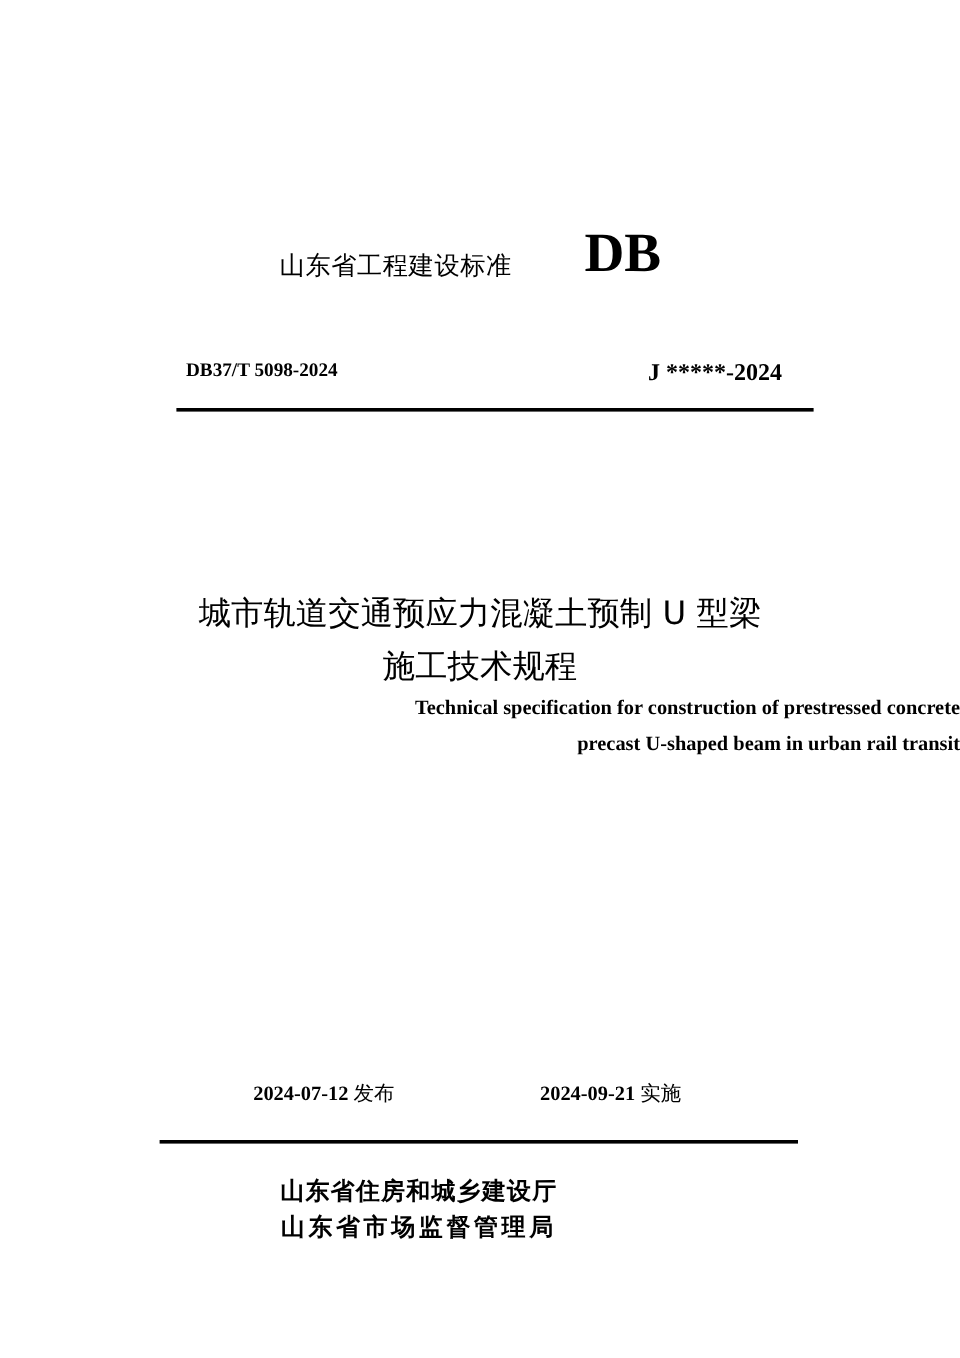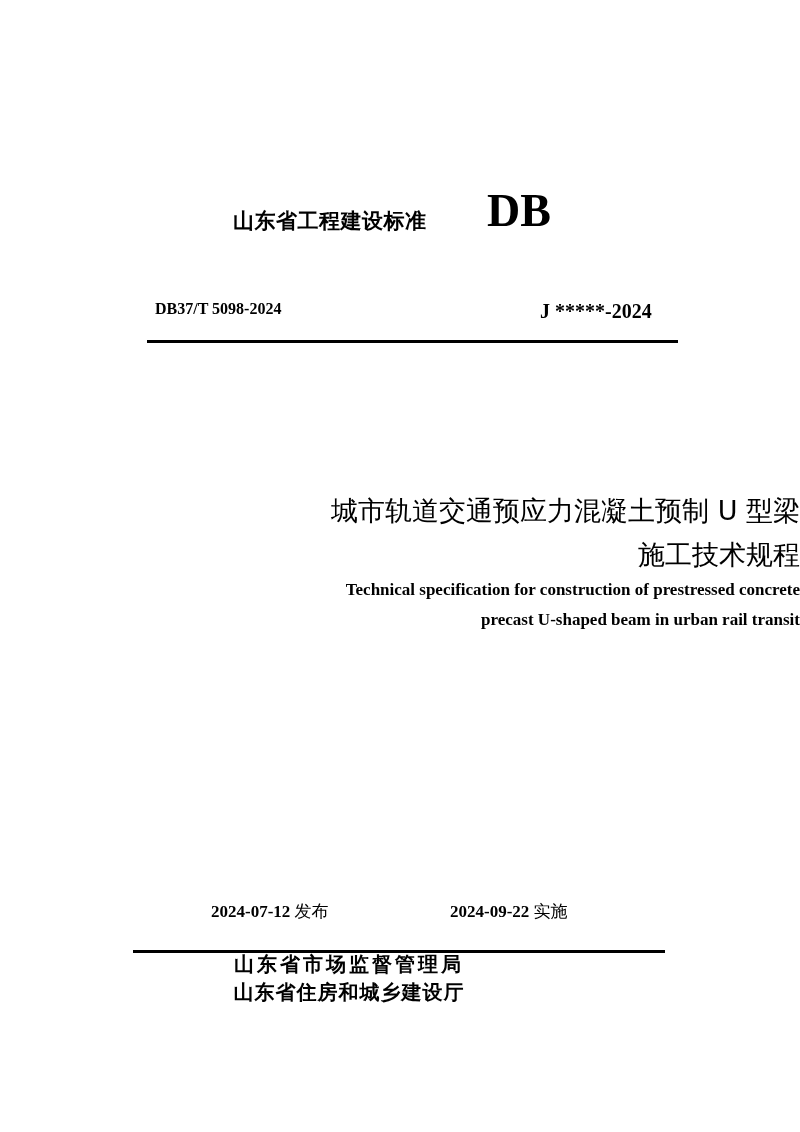--- a/index.html
+++ b/index.html
@@ -1,45 +1,45 @@
 <!DOCTYPE html>
 <html><head>
   <meta charset="utf-8">
   <style>
     html, body { margin: 0; padding: 0; background: #ffffff; }
     body { width: 800px; height: 1132px; position: relative; overflow: hidden; color: #000; }
     .abs { position: absolute; }
     .sans { font-family: "DejaVu Sans", "Liberation Sans", sans-serif; }
     .serif { font-family: "Liberation Serif", "DejaVu Serif", serif; }
 
-    .series-title { left: 233px; top: 207px; font-size: 21px; font-weight: bold; letter-spacing: 0.5px; white-space: nowrap; }
+    .series-title { left: 233px; top: 207px; font-size: 21px; font-weight: normal; letter-spacing: 0.5px; white-space: nowrap; }
     .db-mark { left: 487px; top: 188px; font-size: 46px; font-weight: bold; line-height: 1; }
 
     .code-left { left: 155px; top: 300px; font-size: 16px; font-weight: bold; white-space: nowrap; }
     .code-right { left: 540px; top: 300px; font-size: 20px; font-weight: bold; white-space: nowrap; }
 
     .rule { background: #000; height: 3px; }
     .rule-top { left: 147px; top: 340px; width: 531px; }
     .rule-bottom { left: 133px; top: 950px; width: 532px; }
 
-    .title-cn { left: 0; width: 800px; text-align: right; font-size: 27px; white-space: nowrap; }
+    .title-cn { left: 0; width: 800px; text-align: center; font-size: 27px; white-space: nowrap; }
     .title-cn-1 { top: 493px; }
     .title-cn-2 { top: 537px; }
     .title-en { left: 0; width: 800px; text-align: right; font-size: 17px; font-weight: bold; white-space: nowrap; }
     .title-en-1 { top: 580px; }
     .title-en-2 { top: 610px; }
 
     .date { top: 900px; font-size: 17px; font-weight: bold; white-space: nowrap; }
     .date .cn { font-weight: normal; font-family: Liberation Mono, monospace; }
     .date-issue { left: 211px; }
     .date-impl { left: 450px; }
 
     .org { left: 0; width: 698px; text-align: center; font-size: 20px; font-weight: bold; white-space: nowrap; letter-spacing: 1px; }
     .org-1 { top: 979px; }
-    .org-2 { top: 951px; letter-spacing: 3px; }
+    .org-2 { top: 1009px; letter-spacing: 3px; }
   </style>
 </head>
 <body>
 
 <div>
   <div class="abs sans series-title">山东省工程建设标准</div>
   <div class="abs serif db-mark">DB</div>
 
   <div class="abs serif code-left">DB37/T 5098-2024</div>
   <div class="abs serif code-right">J *****-2024</div>
@@ -49,21 +49,21 @@
   <div class="abs sans title-cn title-cn-1">城市轨道交通预应力混凝土预制 U 型梁</div>
   <div class="abs sans title-cn title-cn-2">施工技术规程</div>
   <div class="abs serif title-en title-en-1">Technical specification for construction of prestressed concrete</div>
   <div class="abs serif title-en title-en-2">precast U-shaped beam in urban rail transit</div>
 
   <div class="abs serif date date-issue">
     <span>2024-07-12</span>
     <span class="cn">发布</span>
   </div>
   <div class="abs serif date date-impl">
-    <span>2024-09-22</span>
+    <span>2024-09-21</span>
     <span class="cn">实施</span>
   </div>
 
   <div class="abs rule rule-bottom"></div>
 
   <div class="abs sans org org-1">山东省住房和城乡建设厅</div>
   <div class="abs sans org org-2">山东省市场监督管理局</div>
 </div>
 
 </body></html>

